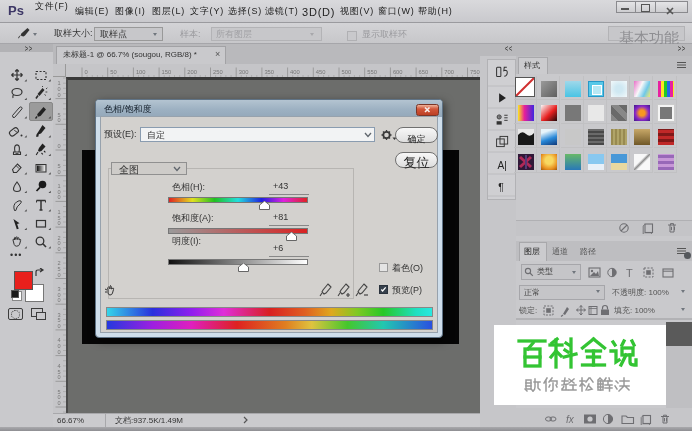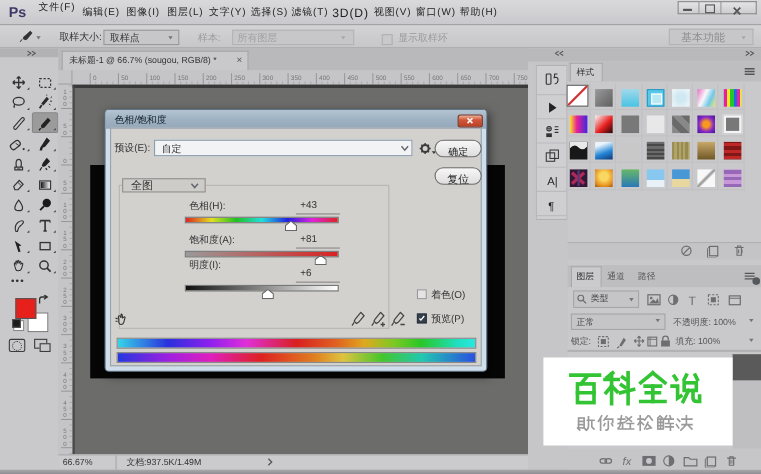--- a/index.html
+++ b/index.html
@@ -46,21 +46,21 @@
 <div class="a dd" style="left:94px;top:27px;width:69px;height:14px"></div>
 <div class="a tx" style="left:100px;top:30px;font-size:9px;color:#333">取样点</div>
 <div class="a tri" style="left:153px;top:33px"></div>
 <div class="a tx" style="left:180px;top:30px;font-size:9px;color:#9a9a9e">样本:</div>
 <div class="a dd" style="left:211px;top:27px;width:111px;height:14px;border-color:#b3b3b6"></div>
 <div class="a tx" style="left:216px;top:30px;font-size:9px;color:#a0a0a4">所有图层</div>
 <div class="a tri" style="left:310px;top:33px;border-top-color:#a8a8ac"></div>
 <div class="a" style="left:347px;top:31px;width:8px;height:8px;border:1px solid #b0b0b3;background:#c9c9cc"></div>
 <div class="a tx" style="left:362px;top:30px;font-size:9px;color:#9a9a9e">显示取样环</div>
 <div class="a dd" style="left:608px;top:26px;width:77px;height:15px;border-color:#b3b3b6"></div>
-<div class="a tx" style="left:619px;top:30px;font-size:10px;color:#8e8e92">基本功能</div>
+<div class="a tx" style="left:619px;top:30px;font-size:15px;color:#8e8e92">基本功能</div>
 <div class="a tri" style="left:674px;top:33px;border-top-color:#a8a8ac"></div>
 
 <div class="a" style="left:0;top:44px;width:53px;height:383px;background:#c9c9cc"></div>
 <div class="a" style="left:0;top:44px;width:53px;height:8px;background:#b2b2b5"></div>
 <svg class="a" style="left:24px;top:46px" width="10" height="5">
       <path d="M1 0.5 L4 2.5 L1 4.5 M5 0.5 L8 2.5 L5 4.5" stroke="#555" stroke-width="1" fill="none"></path>
     </svg>
 <div class="a" style="left:29px;top:102px;width:24px;height:19px;background:#9b9b9b;border:1px solid #888;border-radius:2px;box-sizing:border-box"></div>
 <svg class="a" style="left:3px;top:60px" width="50" height="195" viewBox="0 0 50 195">
       <defs>
@@ -611,21 +611,21 @@
   <div class="tx" style="position:absolute;left:51px;top:31px;font-size:9px;color:#333">自定</div>
   <svg style="position:absolute;left:268px;top:32px" width="8" height="6">
         <path d="M1 1 L4 4.5 L7 1" stroke="#60666d" stroke-width="1.3" fill="none"></path>
       </svg>
   <svg style="position:absolute;left:285px;top:29px" width="16" height="12" viewBox="0 0 16 12">
         <circle cx="5.5" cy="6" r="3.2" fill="none" stroke="#3a3a3a" stroke-width="1.8"></circle>
         <path d="M5.5 2.6 V1 M5.5 9.4 V11 M2.1 6 H0.5 M8.9 6 H10.5 M3.1 3.6 L2 2.5 M7.9 3.6 L9 2.5 M3.1 8.4 L2 9.5 M7.9 8.4 L9 9.5" stroke="#3a3a3a" stroke-width="1.3"></path>
         <path d="M11.5 8.5 L15.5 8.5 L13.5 11Z" fill="#3a3a3a"></path>
       </svg>
   <div style="position:absolute;left:299px;top:27px;width:43px;height:16px;background:linear-gradient(#f7f7f7,#dedede);border:1px solid #707070;border-radius:8px;box-sizing:border-box;text-align:center"><span style="font-size:9px;color:#222;line-height:10px">确定</span></div>
-  <div style="position:absolute;left:299px;top:52px;width:43px;height:16px;background:linear-gradient(#f7f7f7,#dedede);border:1px solid #707070;border-radius:8px;box-sizing:border-box;text-align:center"><span style="font-size:10px;color:#222;line-height:10px">复位</span></div>
+  <div style="position:absolute;left:299px;top:52px;width:43px;height:16px;background:linear-gradient(#f7f7f7,#dedede);border:1px solid #707070;border-radius:8px;box-sizing:border-box;text-align:center"><span style="font-size:13px;color:#222;line-height:10px">复位</span></div>
   <div style="position:absolute;left:12px;top:68px;width:246px;height:131px;border:1px solid #b7b5b2;box-sizing:border-box"></div>
   <div style="position:absolute;left:15px;top:62px;width:76px;height:13px;background:#ceccc9;border:1px solid #909090;box-sizing:border-box"></div>
   <div class="tx" style="position:absolute;left:23px;top:65px;font-size:10px;color:#333">全图</div>
   <svg style="position:absolute;left:77px;top:66px" width="8" height="6">
         <path d="M1 1 L4 4.5 L7 1" stroke="#60666d" stroke-width="1.3" fill="none"></path>
       </svg>
   <div class="tx" style="position:absolute;left:76px;top:83px;font-size:9px;color:#333">色相(H):</div>
   <div class="tx" style="position:absolute;left:177px;top:82px;font-size:9px;color:#333">+43</div>
   <div style="position:absolute;left:173px;top:94px;width:40px;height:1px;background:#888"></div>
   <div style="position:absolute;left:72px;top:97px;width:140px;height:6px;border:1px solid #777;box-sizing:border-box;background:linear-gradient(to right,#e02323,#e0e020 17%,#21c021 33%,#21dede 50%,#2121e0 67%,#df21df 83%,#e02323)"></div>

